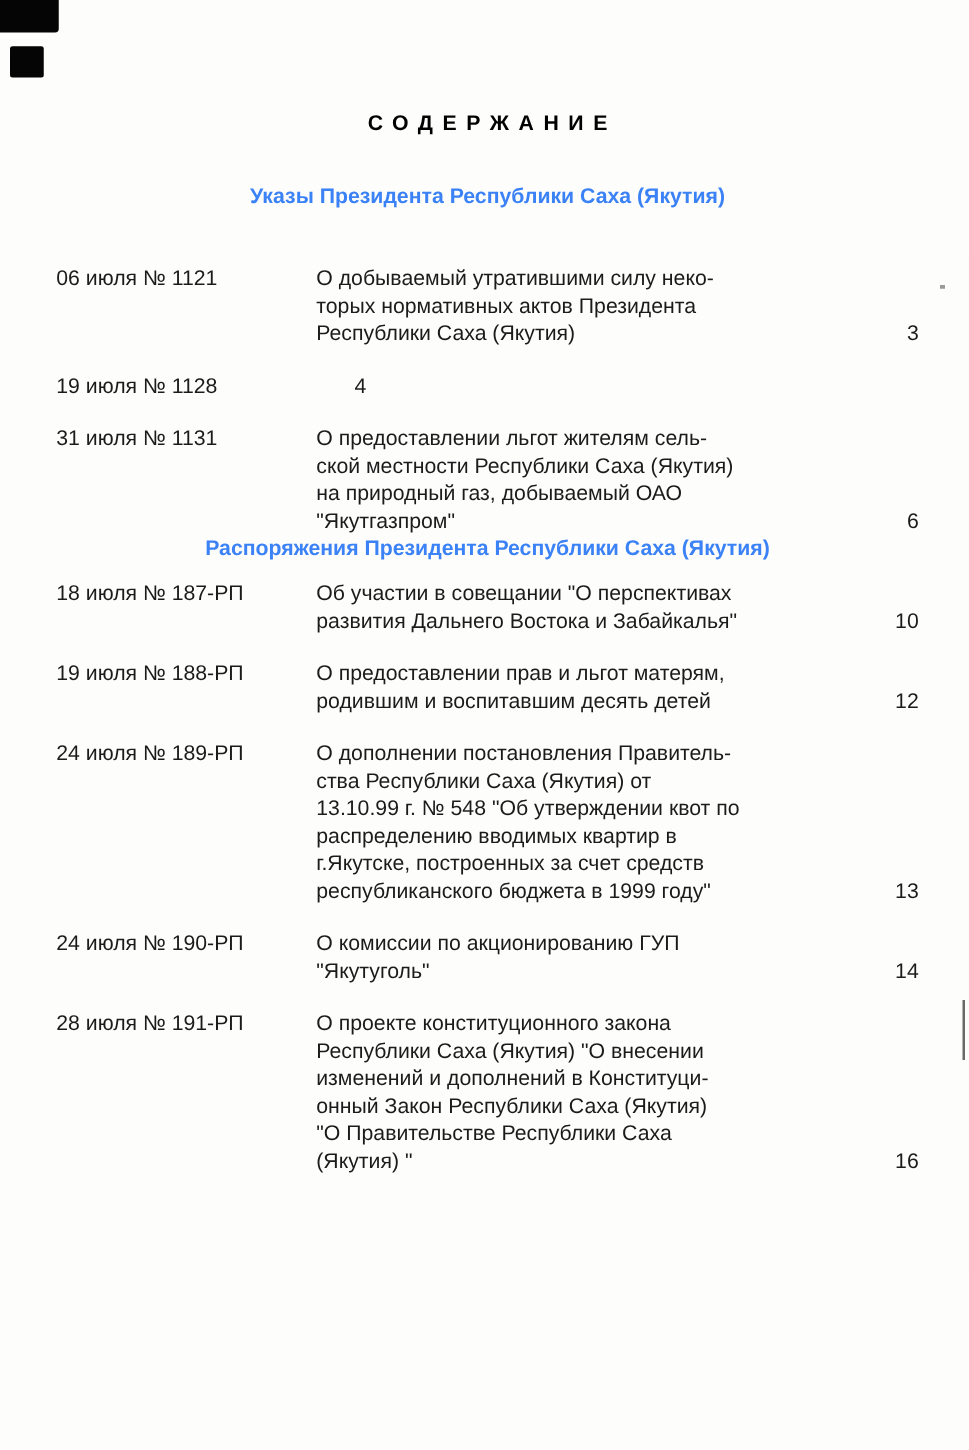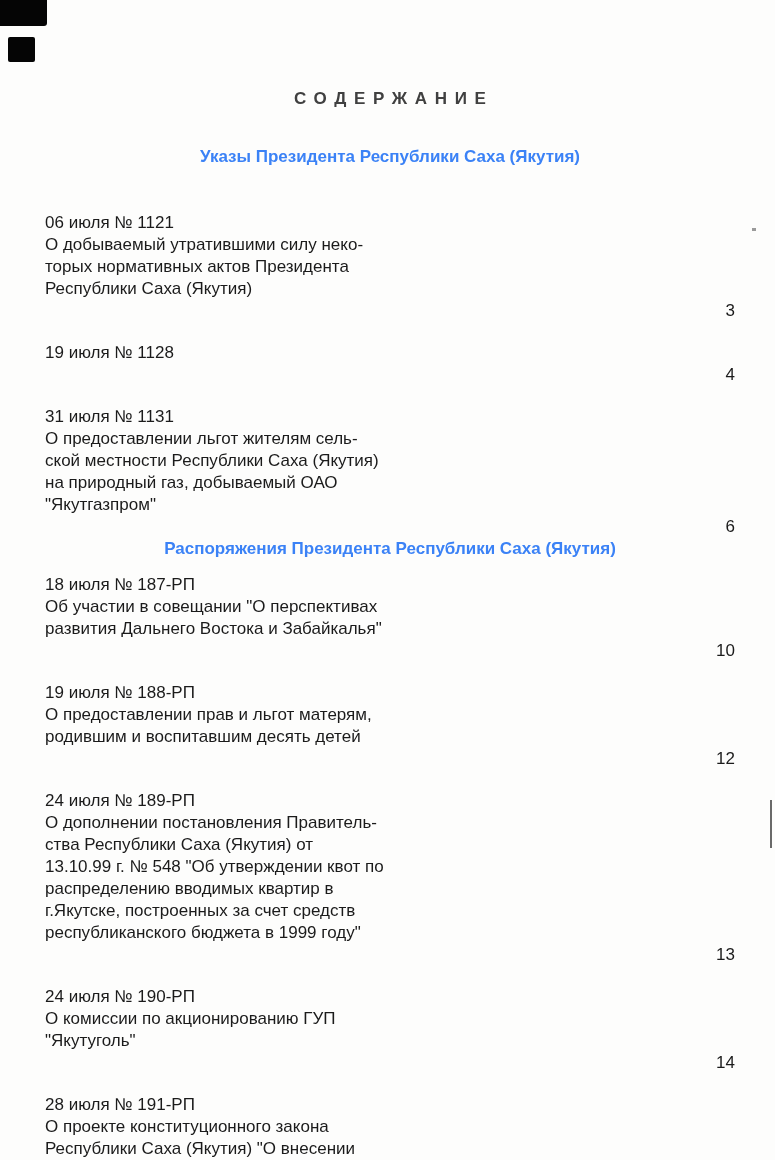--- a/index.html
+++ b/index.html
@@ -31,38 +31,37 @@
     top: 88px;
     width: 690px;
   }
   .toc-title {
     margin: 0 0 36px 0;
     text-align: center;
     font-size: 17px;
     font-weight: bold;
     letter-spacing: 0.45em;
     text-indent: 0.45em; 
-    color: #404040;
+    color: #000000;
   }
   .section-heading {
     margin: 0;
     text-align: center;
     font-size: 17px;
     font-weight: bold;
     color: #3b82f6;
   }
   .section-heading.ukazy   { margin-bottom: 44px; }
   .section-heading.raspor  { margin-bottom: 14px; }
 
   .entries { }
   .entry {
     display: flex;
     align-items: flex-start;
     margin-bottom: 20px;
-    flex-direction: column;
   }
   .entry:last-child { margin-bottom: 0; }
   .entry-ref {
     width: 208px;
     flex-shrink: 0;
   }
   .entry-title {
     flex: 1;
     white-space: pre-line;
   }

